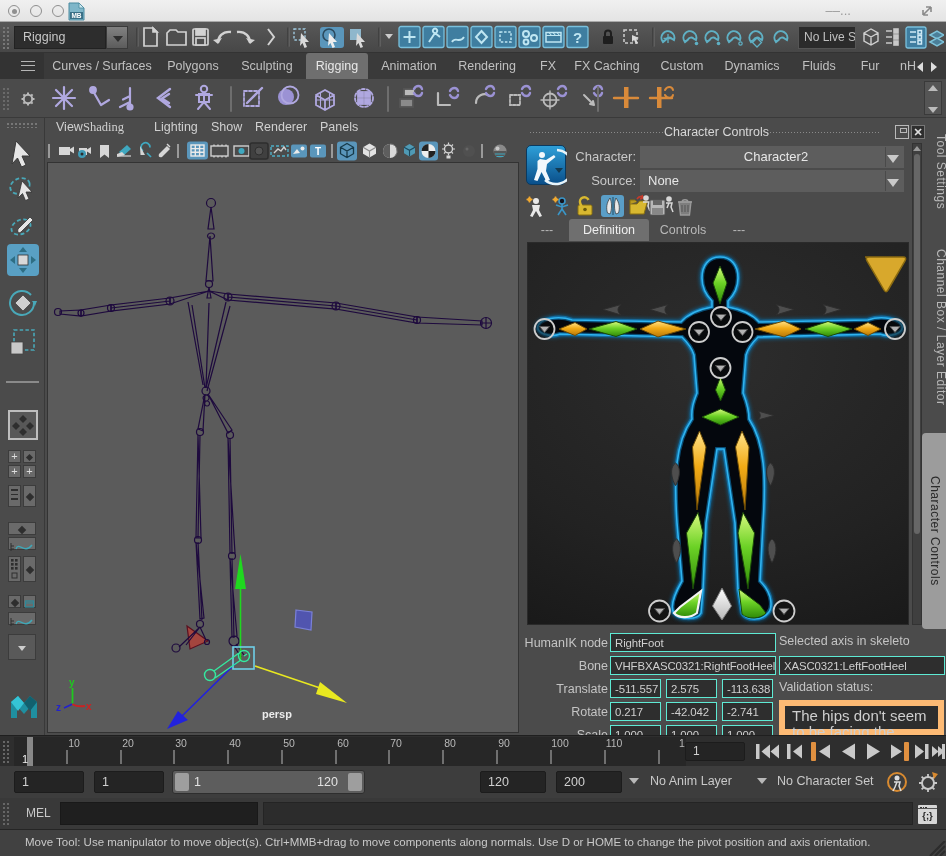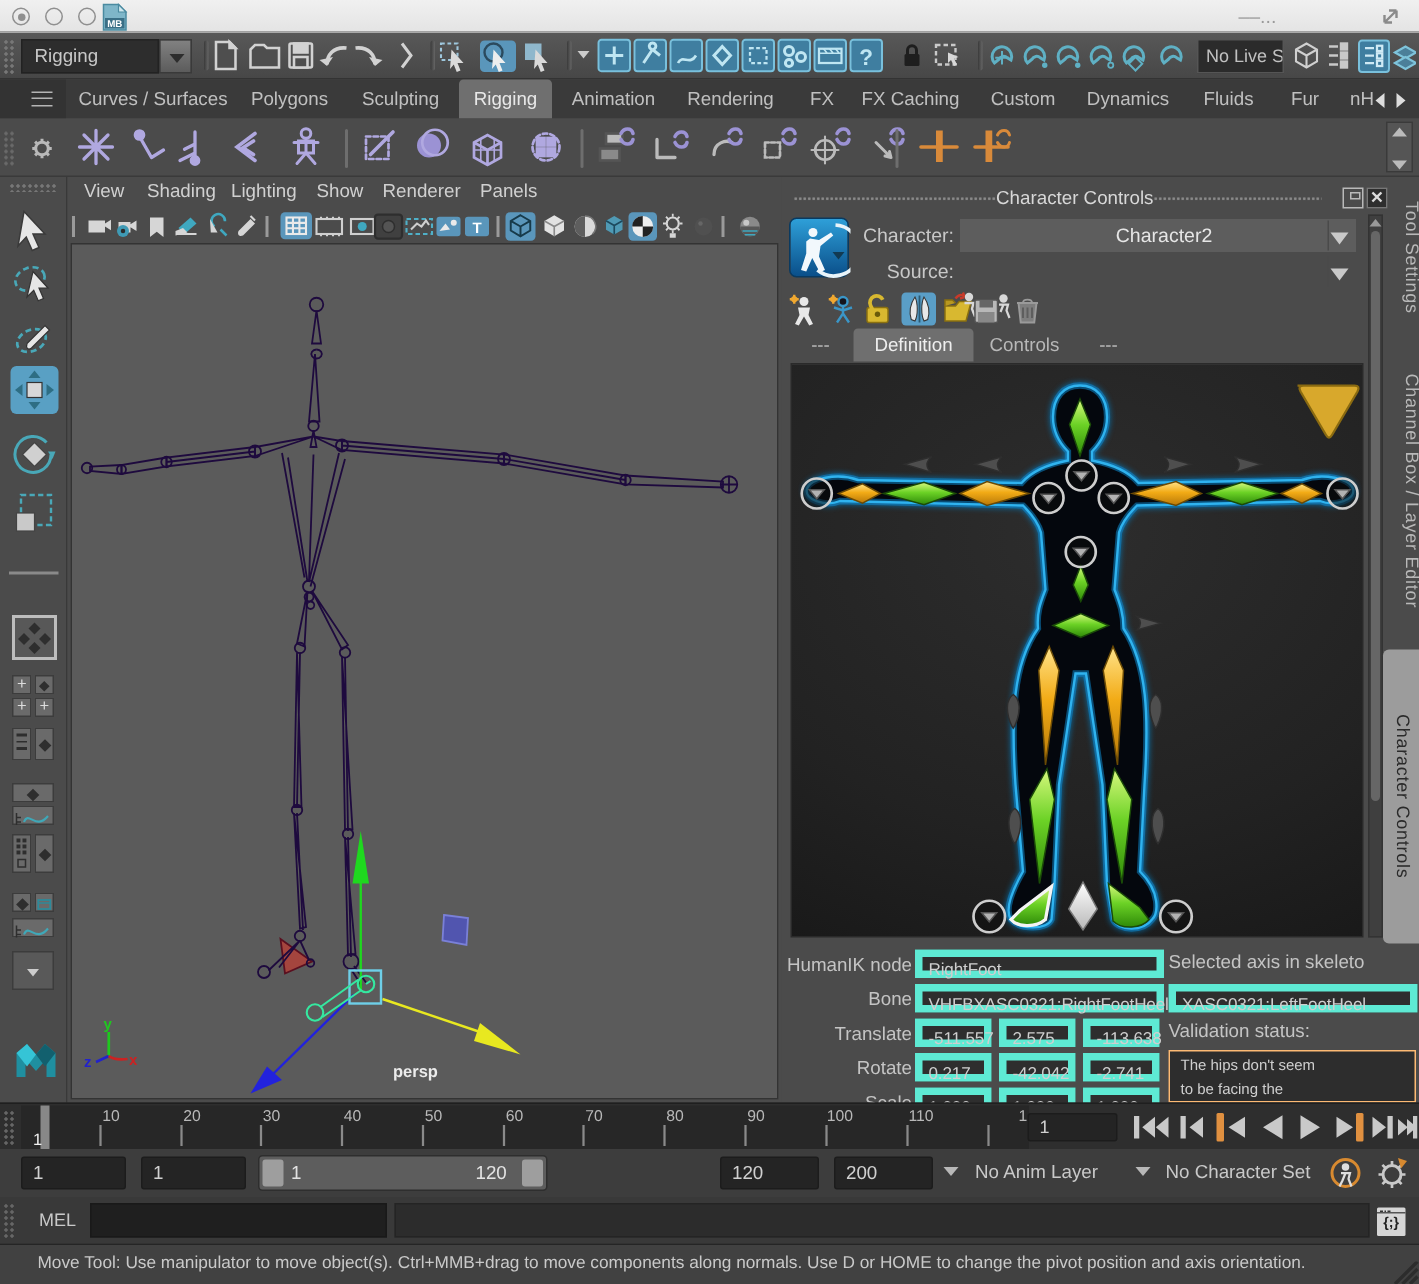--- a/index.html
+++ b/index.html
@@ -42,21 +42,21 @@
 #ccheader { position:absolute; left:0; top:4px; width:391px; height:20px;
   color:#d8d8d8; font-size:12.5px; text-align:center; line-height:20px; }
 .ccfield { position:absolute; height:22px; background:#5d5d5d; color:#e6e6e6;
   font-size:13px; line-height:22px; padding-left:8px; }
 .cclabel { position:absolute; height:22px; color:#c8c8c8; font-size:13px;
   line-height:22px; text-align:right; }
 .cctab { position:absolute; top:101px; height:22px; color:#b8b8b8; font-size:12.5px;
   text-align:center; line-height:22px; }
 .cctab.sel { background:#6f6f6f; color:#eee; border-radius:3px 3px 0 0; }
 .ikfield { position:absolute; height:19px; background:#2e2e2e; color:#cfcfcf;
-  font-size:11.4px; line-height:19px; padding-left:4px; border:5px solid #5eead4;
+  font-size:11.4px; line-height:19px; padding-left:4px; border:1px solid #5eead4;
   white-space:nowrap; letter-spacing:-0.1px; }
 .iklabel { position:absolute; height:19px; color:#c4c4c4; font-size:12.5px;
   line-height:19px; text-align:right; }
 
 #rightstrip { left:912px; top:118px; width:34px; height:617px; background:#4b4b4b; }
 .vtab { position:absolute; left:1px; width:25px; color:#b8b8b8; font-size:12px;
   writing-mode:vertical-rl; text-align:center; letter-spacing:0.5px; }
 
 #timeline { left:0; top:735px; width:946px; height:31px; background:#2e2e2e;
   border-top:1px solid #1f1f1f; }
@@ -408,21 +408,21 @@
     </div>
     <svg class="abs" style="left:9px;top:574px;" width="30" height="30" viewBox="0 0 30 30">
       <path d="M2 26 V10 l7 -6 6 7 6 -7 7 6 v16 h-6 V14 l-7 8 -7 -8 v12 z" fill="#1f8fa0"></path>
       <path d="M9 4 l6 7 -6 8 -7 -9 z" fill="#35c4d6"></path>
       <path d="M21 4 l7 6 -7 9 -6 -8 z" fill="#12606e"></path>
     </svg>
   </div>
   <div id="viewport" class="abs">
     <div id="vpmenu">
       <span class="abs" style="left:11px;">View</span>
-      <span class="abs" style="left:53px;">Shading</span>
+      <span class="abs" style="left:38px;font-family:Liberation Serif, serif;">Shading</span>
       <span class="abs" style="left:109px;">Lighting</span>
       <span class="abs" style="left:166px;">Show</span>
       <span class="abs" style="left:210px;">Renderer</span>
       <span class="abs" style="left:275px;">Panels</span>
     </div>
     <svg id="vpicons" class="abs" style="left:0;top:22px;" width="476" height="22" viewBox="0 0 476 22">
       <g fill="#d6d6d6" stroke="none">
         <path d="M4 4 v14" stroke="#9a9a9a" stroke-width="2"></path>
         <g transform="translate(14,0)">
             <path d="M0 7 h11 v8 h-11 z M11 9 l4 -2.5 v7 l-4 -2.5 z"></path>
@@ -630,20 +630,21 @@
             <path d="M13 13 l6 1 8 -5 1.5 2 -8.5 7 -1 7 4 9 -3.5 1.5 -5 -9.5 -4 9 -3.5 -1 3.5 -11 0 -8 z"></path>
           </g>
         <path d="M28 22 l8 0 -4 5 z" fill="#123a52"></path>
       </svg>
     </div>
     <div class="cclabel" style="left:20px;top:28px;width:95px;">Character:</div>
     <div class="ccfield" style="left:119px;top:28px;width:264px;text-align:center;">Character2</div>
       <div class="abs" style="left:364px;top:29px;width:1px;height:20px;background:#4a4a4a;"></div>
     <div class="abs" style="left:366px;top:37px;width:0;height:0;border-left:6.5px solid transparent;border-right:6.5px solid transparent;border-top:8px solid #c9c9c9;"></div>
     <div class="cclabel" style="left:20px;top:52px;width:95px;">Source:</div>
+    <div class="ccfield" style="left:119px;top:52px;width:264px;">None</div>
       <div class="abs" style="left:364px;top:53px;width:1px;height:20px;background:#4a4a4a;"></div>
     <div class="abs" style="left:366px;top:61px;width:0;height:0;border-left:6.5px solid transparent;border-right:6.5px solid transparent;border-top:8px solid #c9c9c9;"></div>
     <svg id="ccicons" class="abs" style="left:3px;top:76px;" width="180" height="24" viewBox="0 0 180 24">
       <g>
         <g fill="#e8e8e8">
             <circle cx="12" cy="7" r="3"></circle>
             <path d="M8 11 h8 l-1 5 3 6 -2.5 1 -3.5 -6 -3.5 6 -2.5 -1 3 -6 z" stroke="none"></path>
           </g>
         <path d="M4 4 l3 3 m0 -3 l-3 3 M2.5 5.5 h6 M5.5 2.5 v6" stroke="#f0a830" stroke-width="1.6"></path>
         <g fill="none" stroke="#3a96c8" stroke-width="1.6">
@@ -778,21 +779,21 @@
     <div class="ikfield" style="left:258px;top:538px;width:166px;">XASC0321:LeftFootHeel</div>
     <div class="iklabel" style="left:0px;top:562px;width:87px;">Translate</div>
     <div class="ikfield" style="left:89px;top:561px;width:51px;">-511.557</div>
     <div class="ikfield" style="left:145px;top:561px;width:51px;">2.575</div>
     <div class="ikfield" style="left:201px;top:561px;width:51px;">-113.638</div>
     <div class="abs" style="left:258px;top:562px;color:#c4c4c4;font-size:12.5px;white-space:nowrap;">Validation status:</div>
     <div class="iklabel" style="left:0px;top:585px;width:87px;">Rotate</div>
     <div class="ikfield" style="left:89px;top:584px;width:51px;">0.217</div>
     <div class="ikfield" style="left:145px;top:584px;width:51px;">-42.042</div>
     <div class="ikfield" style="left:201px;top:584px;width:51px;">-2.741</div>
-    <div class="abs" style="left:258px;top:582px;width:165px;height:35px;background:#2d2d2d;border:1px solid #fdba74;color:#cfcfcf;font-size:10px;line-height:16px;padding:2px 0 0 7px;">The hips don't seem<br>to be facing the</div>
+    <div class="abs" style="left:258px;top:582px;width:165px;height:35px;background:#2d2d2d;border:6px solid #fdba74;color:#cfcfcf;font-size:15px;line-height:16px;padding:2px 0 0 7px;">The hips don't seem<br>to be facing the</div>
     <div class="iklabel" style="left:0px;top:608px;width:87px;">Scale</div>
     <div class="ikfield" style="left:89px;top:607px;width:51px;">1.000</div>
     <div class="ikfield" style="left:145px;top:607px;width:51px;">1.000</div>
     <div class="ikfield" style="left:201px;top:607px;width:51px;">1.000</div>
   </div>
   <div id="timeline" class="abs">
     <div class="abs" style="left:2px;top:4px;width:8px;height:24px;background-image:radial-gradient(circle,#666 1px,transparent 1.2px);background-size:4px 4px;"></div>
     <svg class="abs" style="left:0;top:0;" width="700" height="31" viewBox="0 0 700 31">
       <rect x="14" y="1" width="672" height="29" fill="#272727"></rect>
       <g stroke="#8a8a8a" stroke-width="1.5">

